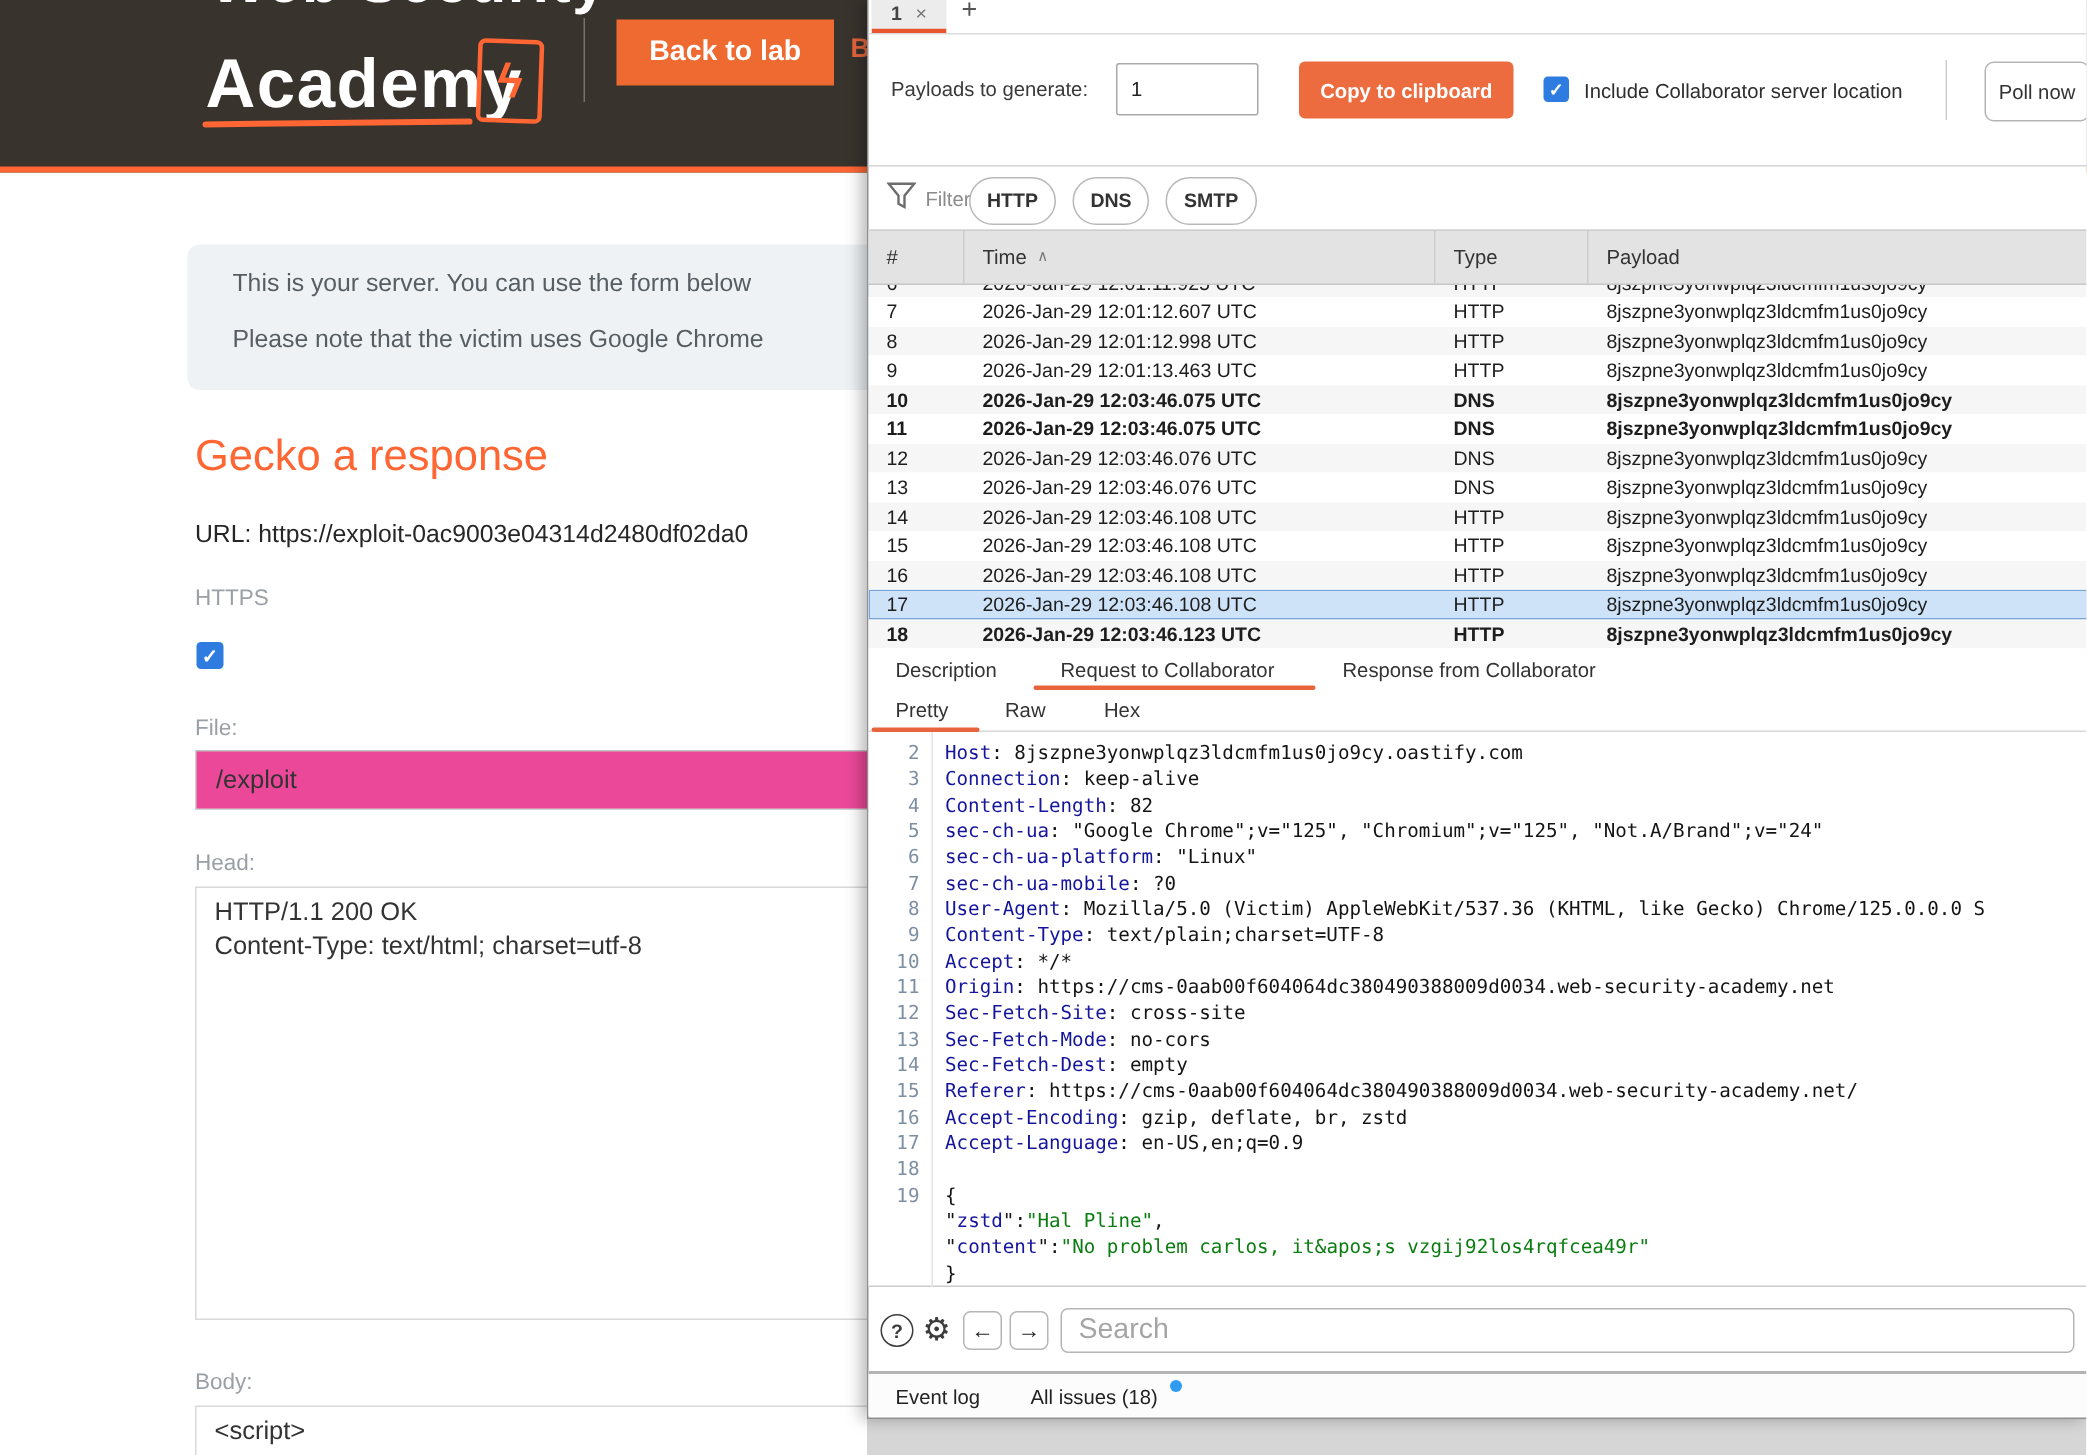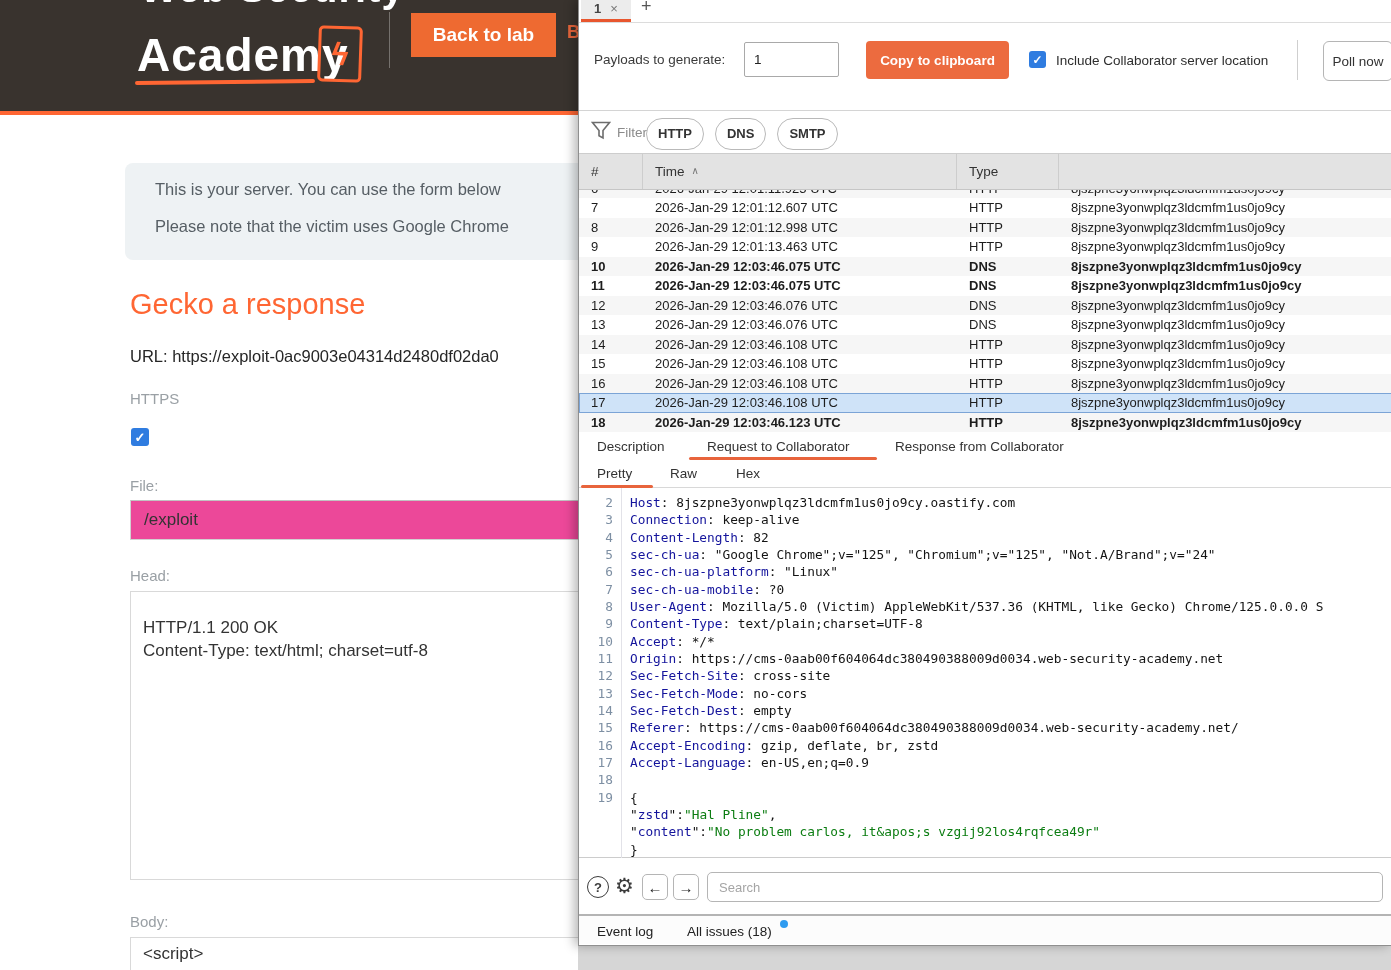--- a/index.html
+++ b/index.html
@@ -28,21 +28,21 @@
   .fld-label{font-size:15px;color:#9aa0a5;}
   .lbl-https{left:130px;top:390px;}
   .chk-blue{width:18px;height:18px;background:#2f7ce0;border-radius:3px;color:#fff;font-size:13px;font-weight:bold;
             display:flex;align-items:center;justify-content:center;cursor:pointer;}
   .chk-page{left:131px;top:428px;}
   .lbl-file{left:130px;top:477px;}
   .inp-file{left:130px;top:500px;width:468px;height:40px;border:1px solid #d2d2d2;border-top-color:#c2c2c2;background:#ec4899;
             font-size:17px;color:#333;display:flex;align-items:center;padding-left:13px;box-sizing:border-box;}
   .lbl-head{left:130px;top:567px;}
   .ta-head{left:130px;top:591px;width:468px;height:289px;border:1px solid #d9d9d9;background:#fff;box-sizing:border-box;
-           font-size:17px;color:#333;line-height:23px;padding:24px 12px;white-space:pre-wrap;}
+           font-size:17px;color:#333;line-height:23px;padding:4px 12px;white-space:pre-wrap;}
   .lbl-body{left:130px;top:913px;}
   .ta-body{left:130px;top:937px;width:468px;height:40px;border:1px solid #d9d9d9;background:#fff;box-sizing:border-box;
            font-size:17px;color:#333;padding:6px 12px;}
 
   
   #burp{left:578px;top:0;width:813px;height:945px;background:#fff;z-index:10;
         border-left:1px solid #8f8f8f;border-bottom:1px solid #8f8f8f;box-shadow:-4px 0 10px rgba(0,0,0,0.28);}
   #burp .abs{position:absolute;}
   .tabbar-line{left:0;top:22px;width:813px;height:1px;background:#dcdcdc;}
   .btab{left:2px;top:-8px;width:50px;height:30px;background:#ececec;border-radius:7px 7px 0 0;
@@ -103,21 +103,21 @@
   .tk-h{color:#14149c;margin-top:44px;} .tk-v{color:#141414;} .tk-g{color:#0c7d12;}
 
   .sicon{width:22px;height:22px;border:1.5px solid #3c3c3c;border-radius:50%;display:flex;align-items:center;
          justify-content:center;font-size:13px;font-weight:bold;color:#3c3c3c;box-sizing:border-box;cursor:pointer;}
   .s-help{left:8px;top:876px;}
   .s-gear{left:36px;top:874px;font-size:21px;color:#3c3c3c;cursor:pointer;border:none;background:none;}
   .s-arrow{width:26px;height:26px;border:1px solid #b5b5b5;border-radius:5px;background:#fff;display:flex;
            align-items:center;justify-content:center;font-size:15px;color:#222;cursor:pointer;box-sizing:border-box;}
   .s-back{left:63px;top:874px;} .s-fwd{left:94px;top:874px;}
   .s-input{left:128px;top:872px;width:676px;height:30px;border:1px solid #b5b5b5;border-radius:5px;background:#fff;
-           font-size:13px;color:#333;padding-left:11px;box-sizing:border-box;font-family:"Liberation Sans",sans-serif;}
+           font-size:19px;color:#333;padding-left:11px;box-sizing:border-box;font-family:"Liberation Sans",sans-serif;}
   .s-input::placeholder{color:#a5a5a5;}
 
   .statusbar{left:0;top:914px;width:813px;height:30px;background:#fcfcfc;border-top:2px solid #b4b4b4;box-sizing:border-box;}
   .sb-eventlog{position:absolute;left:18px;top:8px;font-size:13.5px;color:#222;cursor:pointer;}
   .sb-issues{position:absolute;left:108px;top:8px;font-size:13.5px;color:#222;cursor:pointer;}
   .sb-dot{position:absolute;left:201px;top:4px;width:8px;height:8px;border-radius:50%;background:#2e9bf0;}
 
   .gray-strip{left:578px;top:945px;width:813px;height:25px;background:#d6d6d6;z-index:9;}
 </style>
 </head>
@@ -188,20 +188,21 @@
     <div class="abs pills">
         <span class="pill">HTTP</span>
         <span class="pill">DNS</span>
         <span class="pill">SMTP</span>
       </div>
 
     <div class="abs thead">
         <div class="hcell c0">#</div>
         <div class="hcell c1">Time<span class="sort">∧</span></div>
         <div class="hcell c2">Type</div>
+        <div class="hcell c3">Payload</div>
       </div>
     <div class="abs tbody">
         <div class="clipwrap">
           <div class="trow alt" style="margin-top: -11px;">
             <div class="tcell c0">6</div>
             <div class="tcell c1">2026-Jan-29 12:01:11.925 UTC</div>
             <div class="tcell c2">HTTP</div>
             <div class="tcell c3">8jszpne3yonwplqz3ldcmfm1us0jo9cy</div>
           </div>
         </div>

